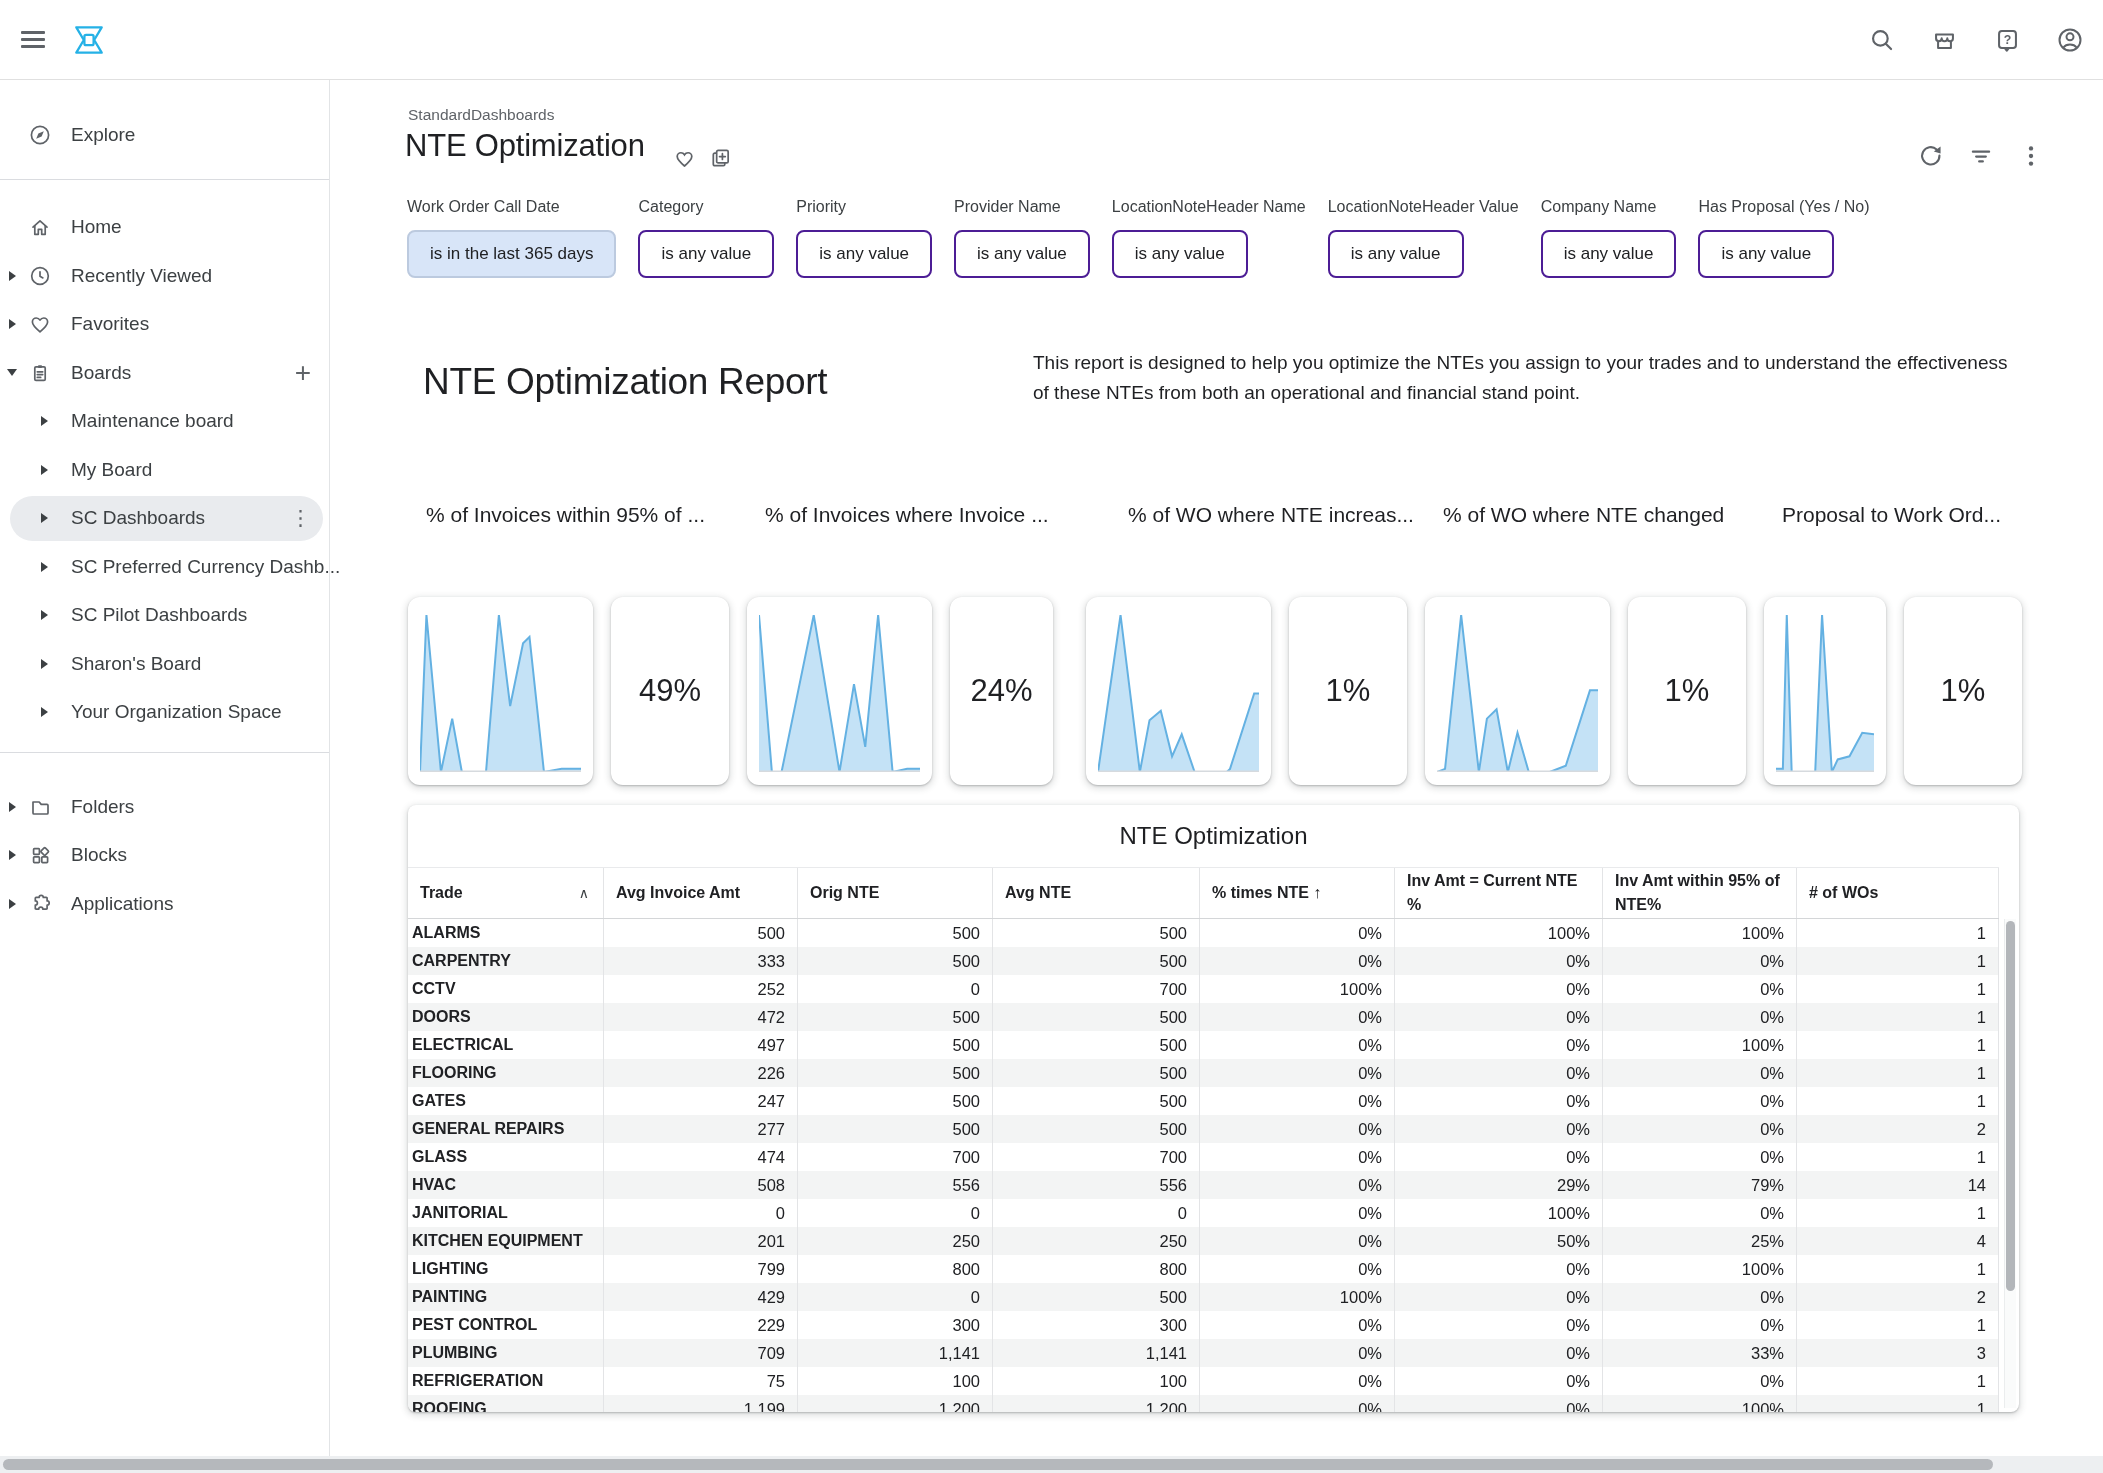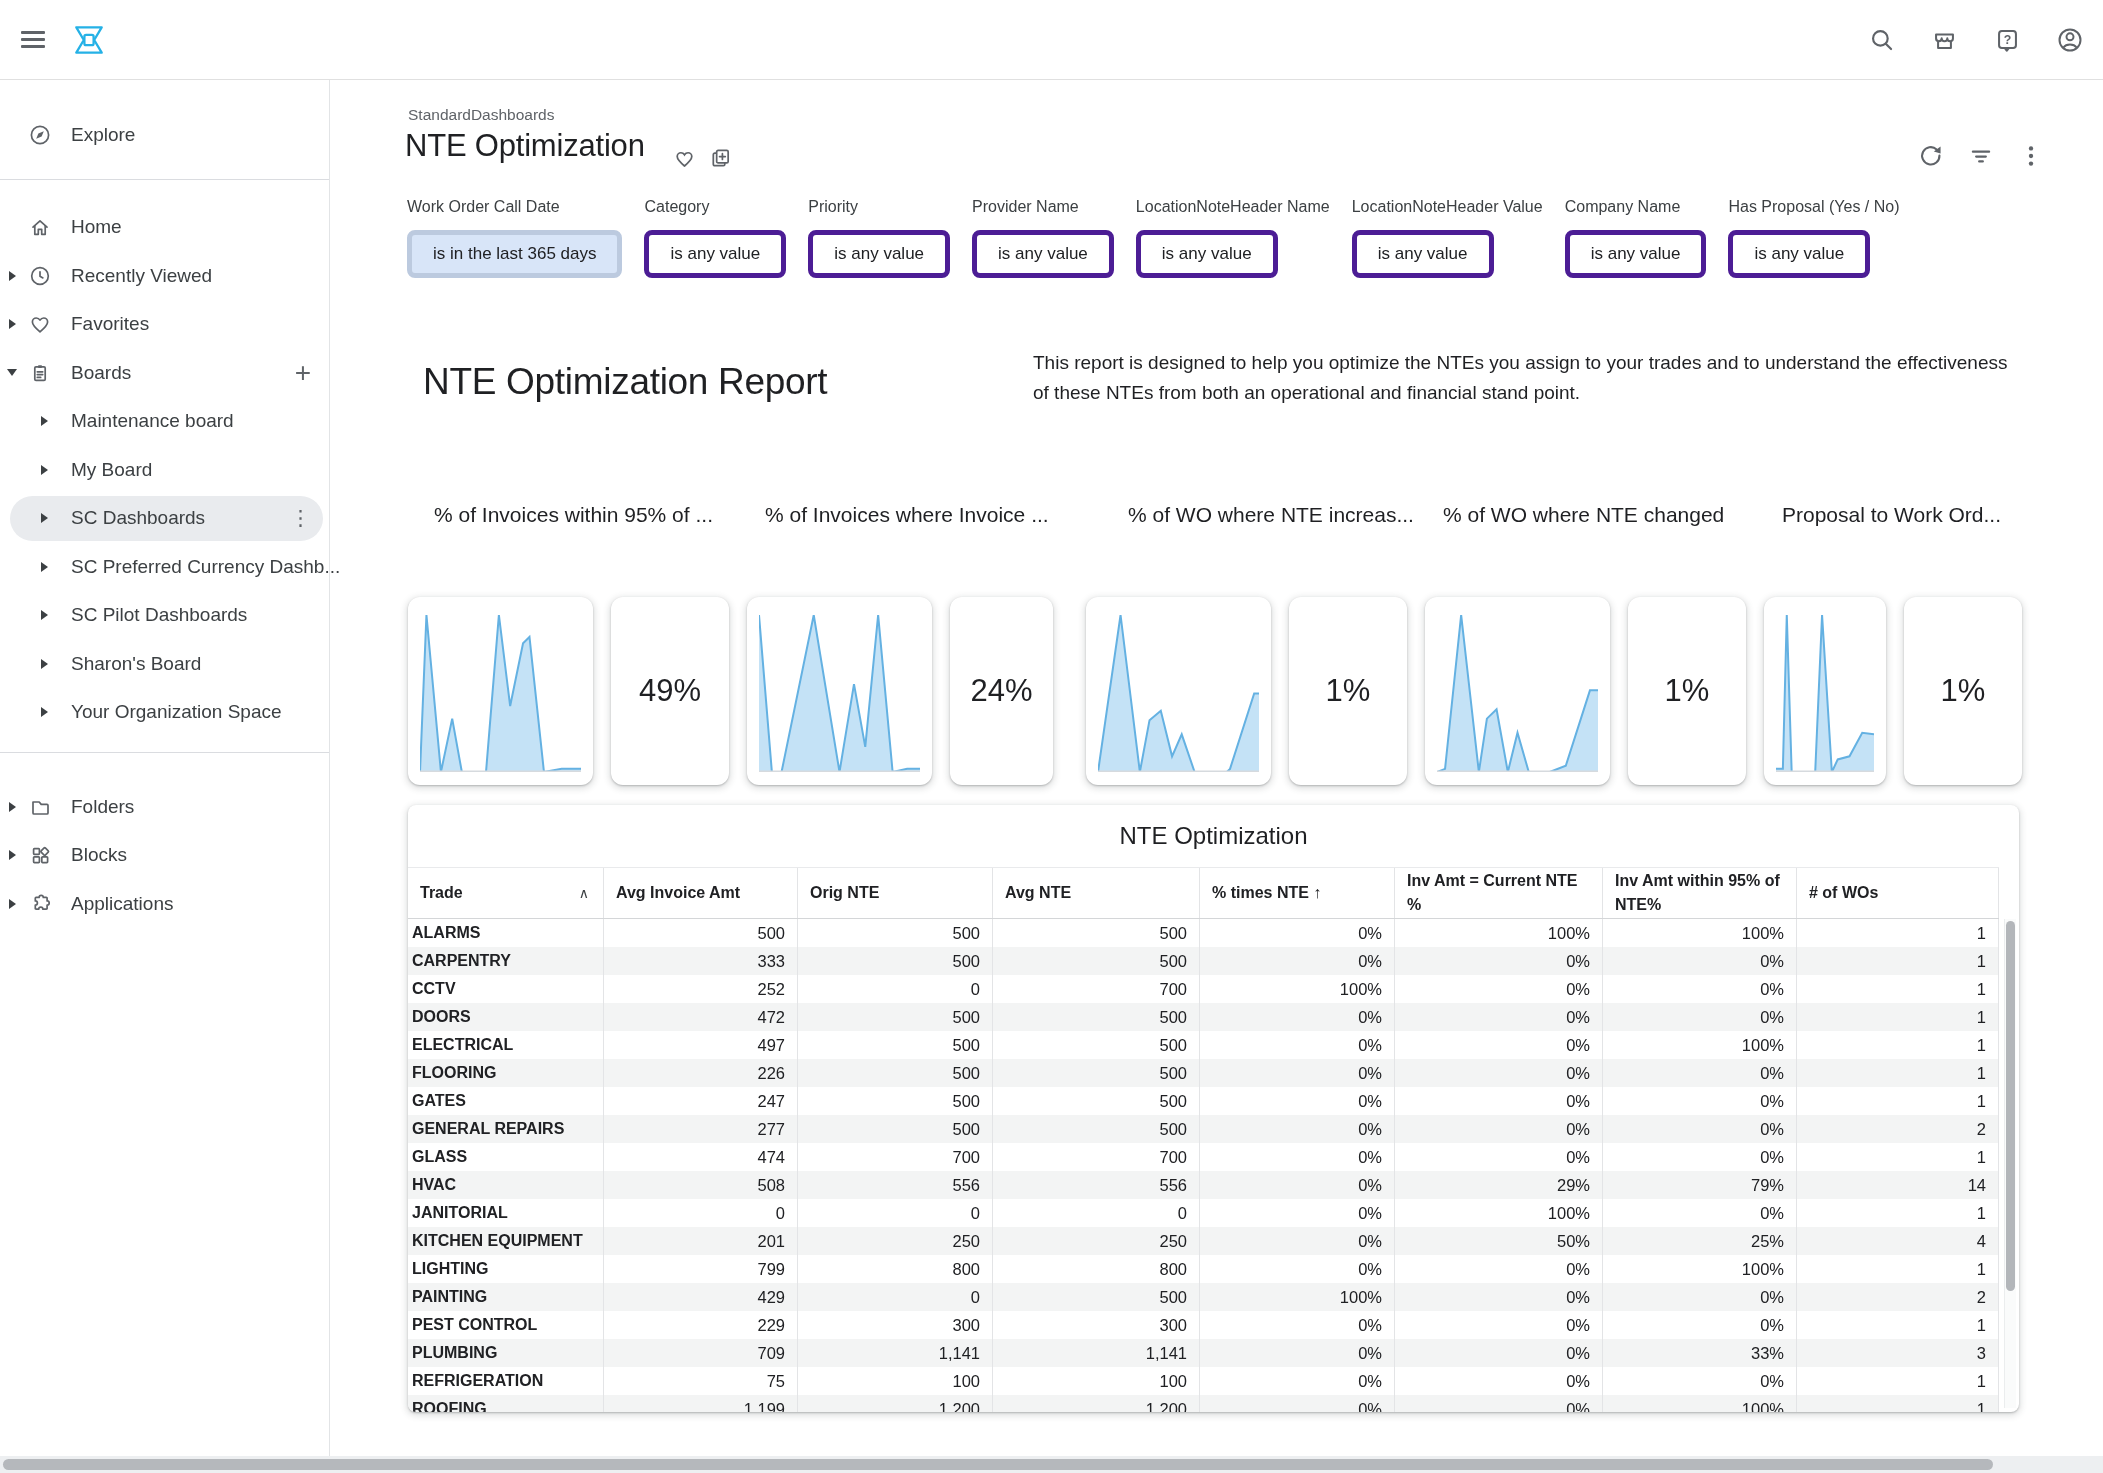--- a/index.html
+++ b/index.html
@@ -40,21 +40,21 @@
   .crumb { position:absolute; left:78px; top:26px; font-size:15.5px; color:#5f6368; cursor:pointer; }
   .dash-title { position:absolute; left:75px; top:48px; font-size:31px; font-weight:400; color:#1f2023; letter-spacing:-0.2px; }
   .title-act { position:absolute; top:62px; }
   .title-act.heart { left:338px; }
   .title-act.dup { left:374px; }
   .toolbar { position:absolute; left:1585px; top:60px; display:flex; gap:18px; }
 
   
   #filters { position:absolute; left:77px; top:118px; display:flex; gap:22px; }
   .filter-label { font-size:16px; color:#3c4043; margin-bottom:14px; white-space:nowrap; }
-  .chip { height:48px; border:5px solid #4c1d95; border-radius:8px; background:#fff; display:flex; align-items:center; padding:0 21px; font-size:17px; color:#202124; cursor:pointer; white-space:nowrap; font-family:"Liberation Sans",sans-serif;text-align:center; }
+  .chip { height:48px; border:2px solid #4c1d95; border-radius:8px; background:#fff; display:flex; align-items:center; padding:0 21px; font-size:17px; color:#202124; cursor:pointer; white-space:nowrap; font-family:"Liberation Sans",sans-serif;text-align:center; }
   .chip.active { background:#d8e5f8; border-color:#bccadf; }
 
   
   .report-title { position:absolute; left:93px; top:281px; font-size:37px; font-weight:400; color:#1f2023; letter-spacing:-0.3px; }
   .report-desc { position:absolute; left:703px; top:268px; width:985px; font-size:19px; line-height:1.58; color:#1f2023; }
 
   
   .kpi-label { position:absolute; top:423px; font-size:21px; color:#1f2023; white-space:nowrap; }
   .tile { position:absolute; top:517px; height:188px; background:#fff; border-radius:12px; box-shadow:0 1px 2px rgba(60,64,67,.3), 0 2px 6px 2px rgba(60,64,67,.15); }
   .tile .spark-area { position:absolute; left:12px; right:12px; top:18px; bottom:13px; }
@@ -565,21 +565,21 @@
             <div class="c-num">0%</div>
             <div class="c-num">0%</div>
             <div class="c-num">100%</div>
             <div class="c-num">1</div>
           </div>
         </div>
       <div class="vscroll">
           <div class="vthumb"></div>
         </div>
     </section>
-  <span class="kpi-label" style="left: 104px;">% of Invoices within 95% of ...</span>
+  <span class="kpi-label" style="left: 96px;">% of Invoices within 95% of ...</span>
       <div class="tile chart" style="left: 78px; width: 185px;">
         <div class="spark-area"><svg viewBox="0 0 100 100" preserveAspectRatio="none" width="100%" height="100%">
     <polygon points="0,100 0,100 4,0 13,100 20,66 26,100 41,100 49,0 56,58 64,18 68,14 77,100 88,98 100,98 100,100" fill="#bfe0f5" opacity="0.92"></polygon>
     <polyline points="0,100 4,0 13,100 20,66 26,100 41,100 49,0 56,58 64,18 68,14 77,100 88,98 100,98" fill="none" stroke="#64b1e2" stroke-width="2" vector-effect="non-scaling-stroke"></polyline>
     <line x1="0" y1="99.5" x2="100" y2="99.5" stroke="#d6dade" stroke-width="1.5" vector-effect="non-scaling-stroke"></line>
   </svg></div>
       </div>
       <div class="tile value" style="left: 281px; width: 118px;">
         <span>49%</span>
       </div>

